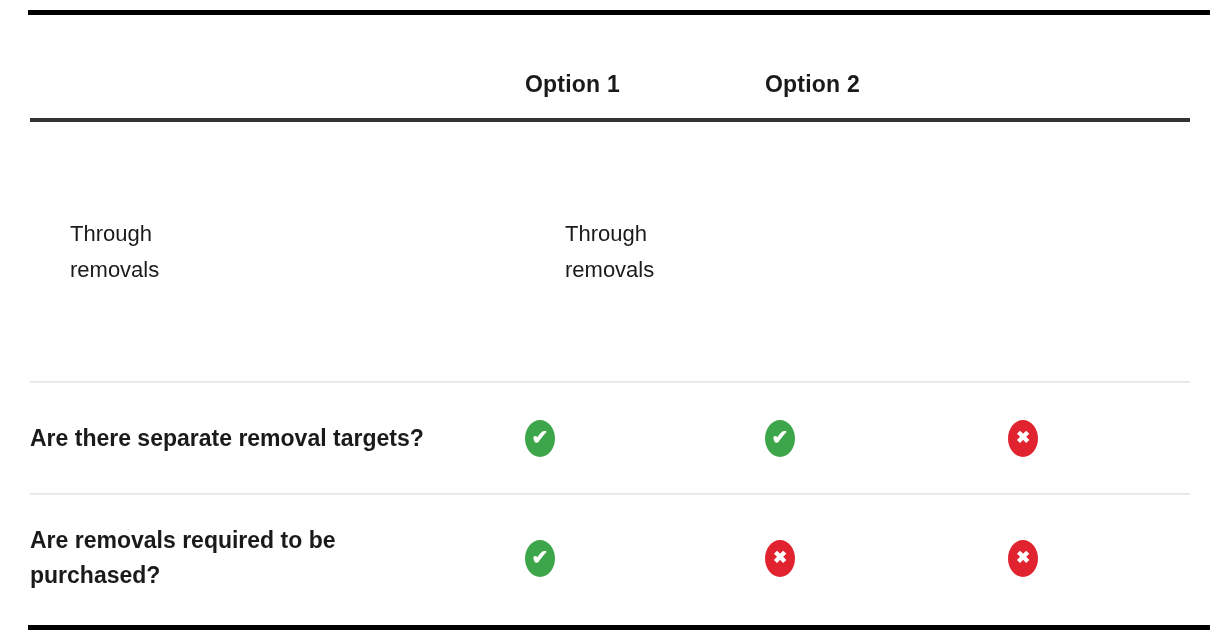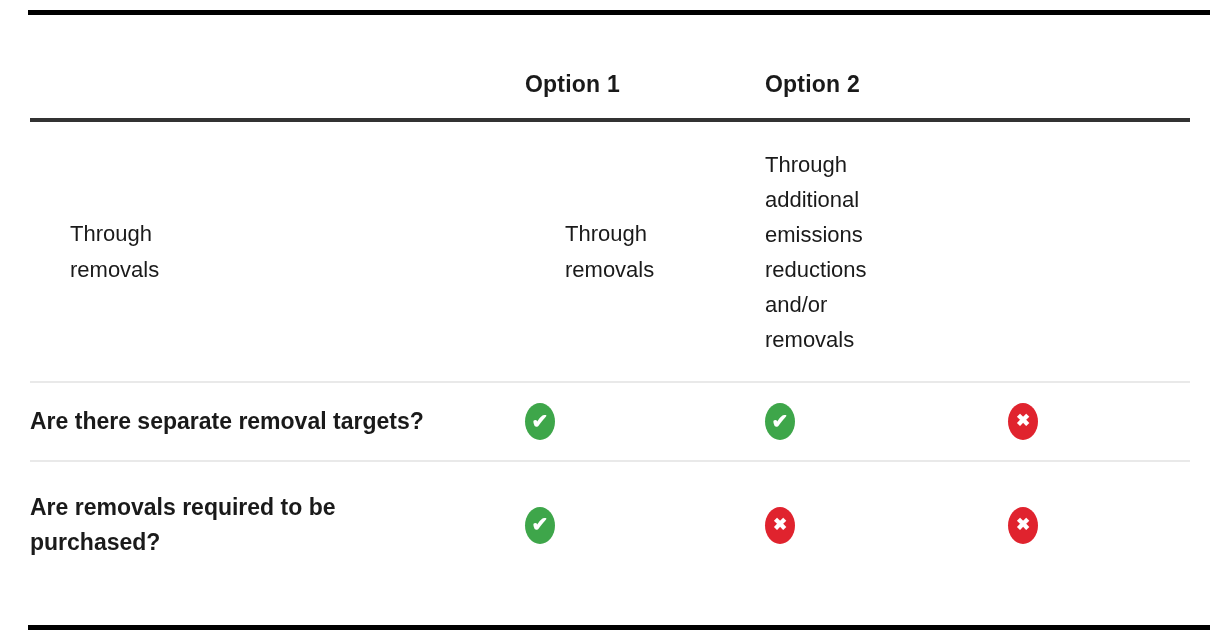--- a/index.html
+++ b/index.html
@@ -44,21 +44,21 @@
   }
   .col-header {
     font-size: 23px;
     font-weight: bold;
     letter-spacing: 0.2px;
   }
   .body-row {
     align-items: center;
   }
   .row-1 { height: 261px; border-bottom: 2px solid var(--divider, #e9e9e9); }
-  .row-2 { height: 79px; border-bottom: 2px solid var(--divider, #e9e9e9); }
+  .row-2 { height: 112px; border-bottom: 2px solid var(--divider, #e9e9e9); }
   .row-3 { height: 126px; }
 
   .row-label {
     font-size: 23px;
     font-weight: bold;
     line-height: 35px;
     max-width: 420px;
   }
   .cell-text {
     font-size: 22px;
@@ -100,23 +100,20 @@
     <div class="col-header">Option 2</div>
   </div>
 
   <div class="grid-row body-row row-1">
     <div class="cell cell-narrow">
       <span class="cell-text">Through removals</span>
     </div>
     <div class="cell cell-narrow">
       <span class="cell-text">Through removals</span>
     </div>
-    <div class="cell cell-narrower">
-      <span class="cell-text">Through additional emissions reductions and/or removals</span>
-    </div>
   </div>
 
   <div class="grid-row body-row row-2">
     <div class="row-label">Are there separate removal targets?</div>
     <div class="cell">
       <span class="mark mark-check">
           <span class="mark-glyph">✔</span>
         </span>
     </div>
     <div class="cell">

